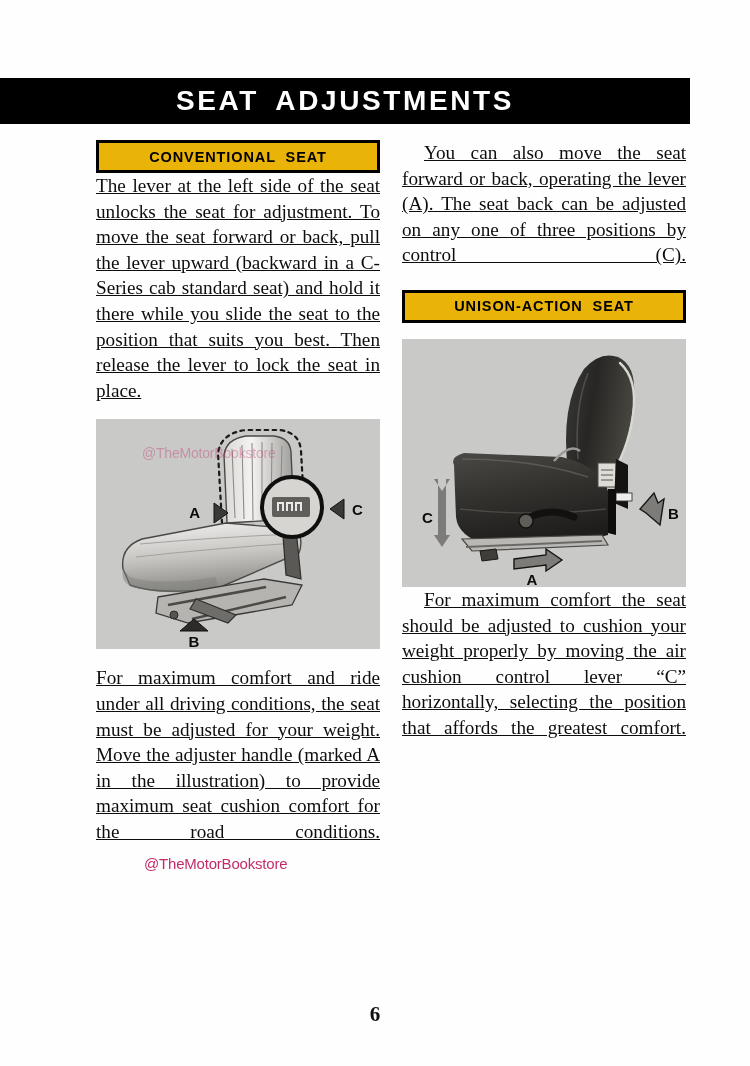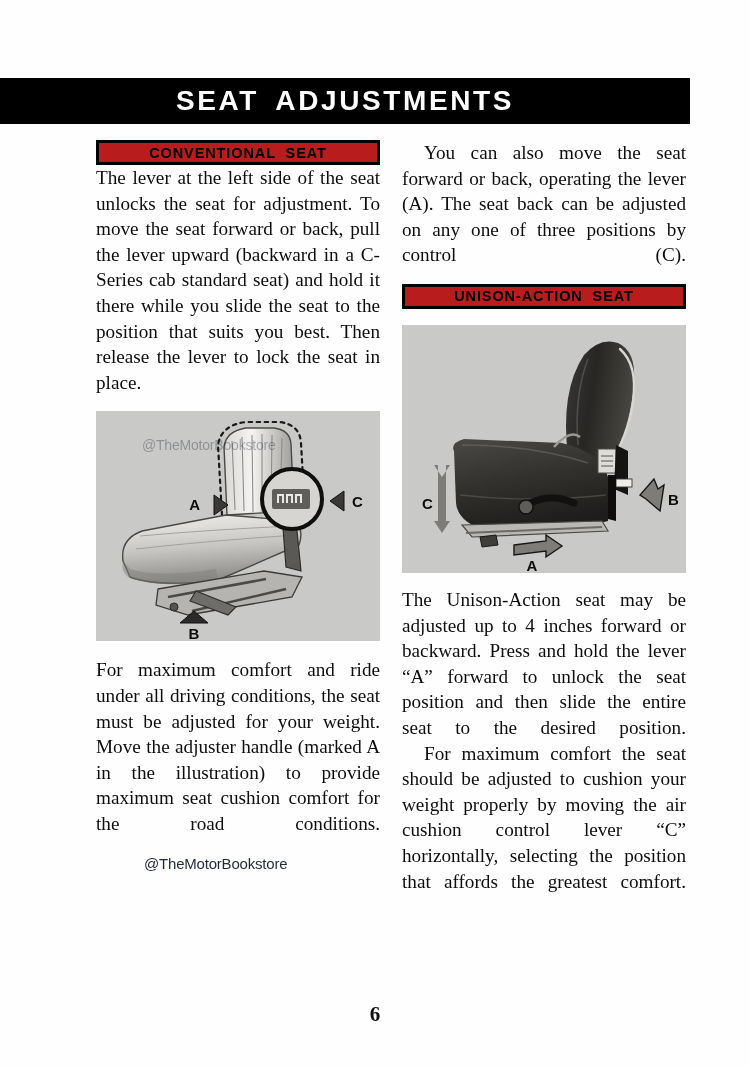--- a/index.html
+++ b/index.html
@@ -51,22 +51,22 @@
     position: absolute;
     top: 140px;
     width: 284px;
   }
   .col-left  { left: 96px; }
   .col-right { left: 402px; }
 
   
   .headbox {
     border: 3px solid #000;
-    background: #b91c1c;
-    height: 25px;
+    background: #eab308;
+    height: 33px;
     display: flex;
     align-items: center;
     justify-content: center;
     box-sizing: border-box;
   }
   .headbox span {
     font-family: "Liberation Sans", "DejaVu Sans", sans-serif;
     font-weight: 700;
     font-size: 14.5px;
     letter-spacing: 0.9px;
@@ -78,20 +78,21 @@
   
   p.body {
     margin: 0;
     font-size: 19.2px;
     line-height: 25.6px;
     text-align: justify;
     text-align-last: left;
     color: #0d0d0d;
     hyphens: none;
     font-family: "Liberation Serif", "DejaVu Serif", serif;
+    text-decoration: underline;
   }
   p.body.indent { text-indent: 22px; }
   p.body.last-justify { text-align-last: justify; }
   .gap-after-head { margin-top: 15px; }
   .gap-before-head { margin-top: 22px; }
 
   
   .figure {
     position: relative;
     background: #c9c9c7;
@@ -103,21 +104,21 @@
   }
   .fig-unison {
     margin-top: 16px;
     height: 248px;
   }
   .fig-svg { display: block; width: 100%; height: 100%; }
 
   
   .watermark {
     position: absolute;
-    color: #0f172a;
+    color: #be185d;
     font-family: "Liberation Sans", "DejaVu Sans", sans-serif;
     font-size: 15px;
     font-weight: 400;
     white-space: nowrap;
     pointer-events: none;
     letter-spacing: -0.2px;
   }
   .wm-main {
     left: 144px;
     top: 855px;
@@ -228,21 +229,21 @@
       <div class="watermark wm-fig">@TheMotorBookstore</div>
     </div>
 
     <p class="body last-justify" style="margin-top:16px;">For maximum comfort and ride under all driving conditions, the seat must be adjusted for your weight. Move the adjuster handle (marked A in the illustration) to provide maximum seat cushion comfort for the road conditions.</p>
   </div>
 
   <div class="col col-right">
 
     <p class="body indent last-justify">You can also move the seat forward or back, operating the lever (A). The seat back can be adjusted on any one of three positions by control (C).</p>
 
-    <div class="headbox" style="margin-top:16px;">
+    <div class="headbox" style="margin-top:22px;">
       <span>UNISON-ACTION SEAT</span>
     </div>
 
     <div class="figure fig-unison">
       <svg class="fig-svg" viewBox="0 0 284 248" preserveAspectRatio="none">
         <defs>
           <linearGradient id="uBack" x1="0" y1="0" x2="1" y2="0.3">
             <stop offset="0%" stop-color="#3b3a38"></stop>
             <stop offset="45%" stop-color="#272624"></stop>
             <stop offset="100%" stop-color="#47463f"></stop>
@@ -290,21 +291,20 @@
         <path d="M252 154 L238 170 L244 174 L258 186 L262 160 L256 164 Z" fill="#7d7c78" stroke="#171615" stroke-width="1.4"></path>
 
         <path d="M112 220 L144 216 L144 210 L160 221 L144 232 L144 226 L112 230 Z" fill="#7d7c78" stroke="#171615" stroke-width="1.4"></path>
 
         <text x="20" y="184" font-family="Liberation Sans, DejaVu Sans, sans-serif" font-size="15" font-weight="700" fill="#0b0b0a">C</text>
         <text x="266" y="180" font-family="Liberation Sans, DejaVu Sans, sans-serif" font-size="15" font-weight="700" fill="#0b0b0a">B</text>
         <text x="130" y="246" font-family="Liberation Sans, DejaVu Sans, sans-serif" font-size="15" font-weight="700" fill="#0b0b0a" text-anchor="middle">A</text>
       </svg>
     </div>
 
-    <p class="body last-justify" style="margin-top:14px;">The Unison-Action seat may be adjusted up to 4 inches forward or backward. Press and hold the lever “A” forward to unlock the seat position and then slide the entire seat to the desired position.</p>
 
 
     <p class="body indent last-justify">For maximum comfort the seat should be adjusted to cushion your weight properly by moving the air cushion control lever “C” horizontally, selecting the position that affords the greatest comfort.</p>
   </div>
 
   <div class="watermark wm-main">@TheMotorBookstore</div>
 
   <div class="pagenum">6</div>
 
 </div>

